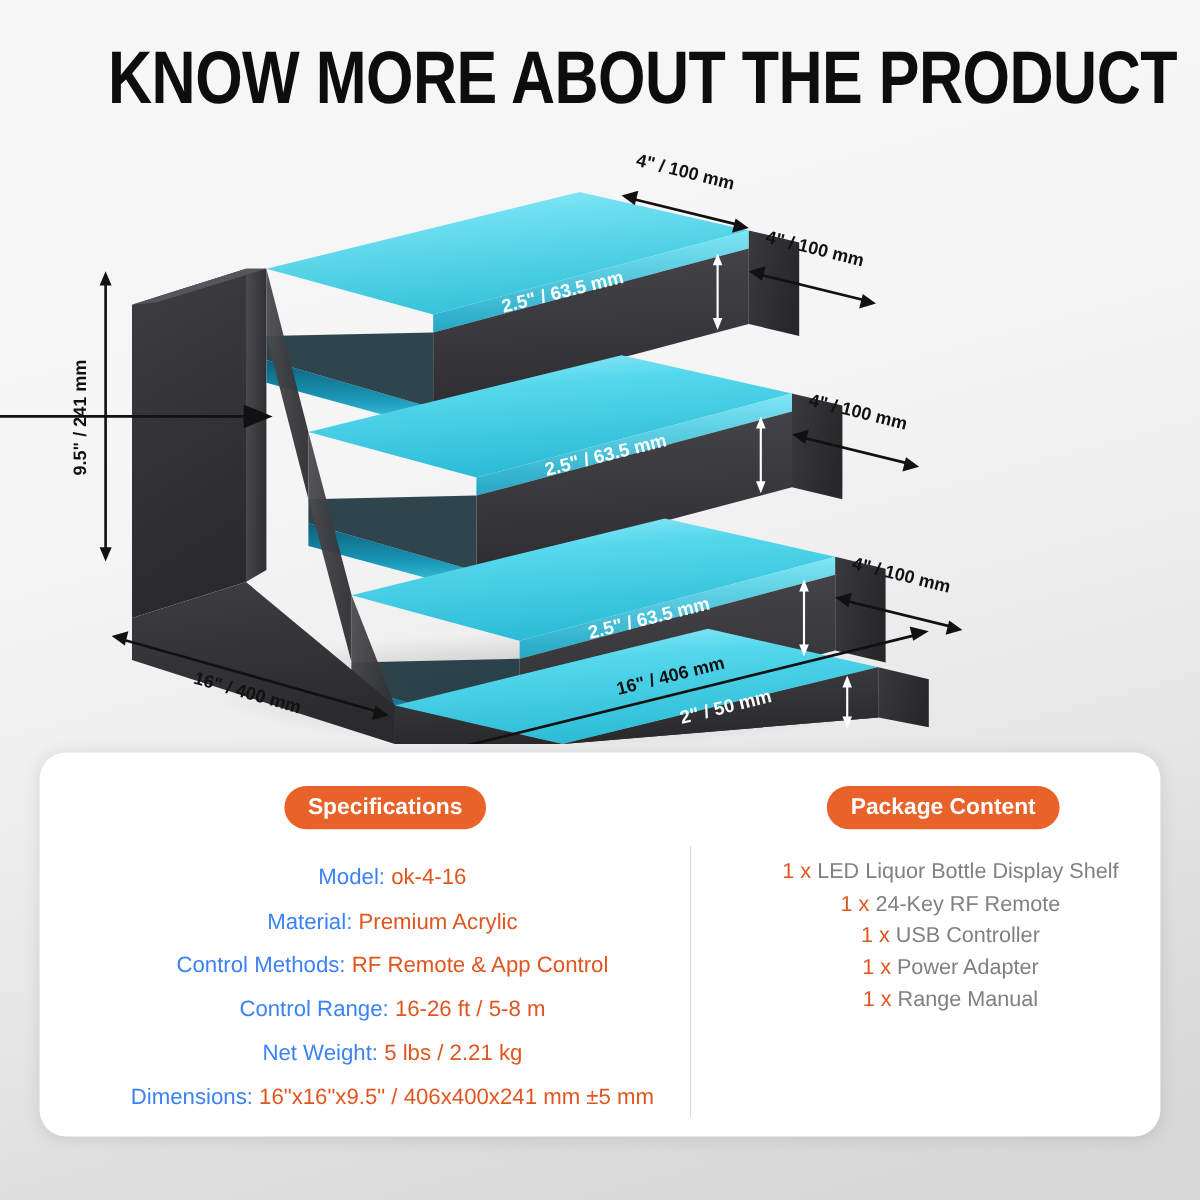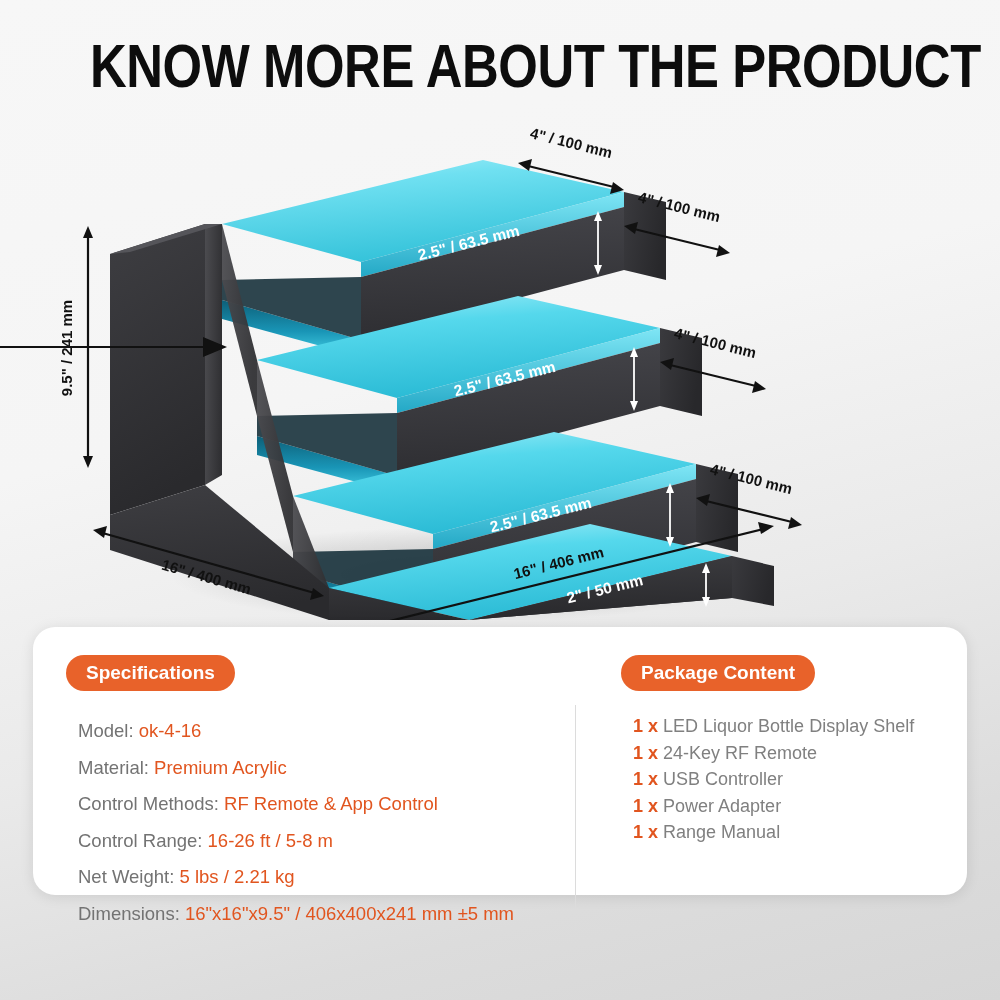--- a/index.html
+++ b/index.html
@@ -52,24 +52,25 @@
     font-family:"Liberation Sans",sans-serif;
     font-weight:bold;
     font-size:15.5px;
     fill:#ffffff;
   }
 
   
   #card {
     position:absolute;
     left:33px; top:627px;
-    width:934px; height:268px;
+    width:934px; height:320px;
     background:#ffffff;
     border-radius:22px;
     box-shadow:0 2px 14px rgba(0,0,0,0.10);
+    text-align:center;
   }
 
   .badge {
     display:inline-block;
     background:#e8622a;
     color:#ffffff;
     font-weight:bold;
     font-size:19px;
     line-height:19px;
     padding:8px 20px 9px 20px;
@@ -83,21 +84,21 @@
     left:33px; top:28px;
     width:510px;
   }
   #spec-list { margin-top:22px; }
   .spec-row {
     font-size:18.5px;
     line-height:36.5px;
     white-space:nowrap;
     padding-left:12px;
   }
-  .spec-label { color:#737373; font-weight:normal; }
+  .spec-label { color:#3b82f6; font-weight:normal; }
   .spec-value { color:#e1551f; font-weight:normal; }
 
   
   #divider {
     position:absolute;
     left:542px; top:78px;
     width:1px; height:226px;
     background:#dcdcdc;
   }
 
@@ -107,21 +108,21 @@
     left:588px; top:28px;
     width:330px;
   }
   #pkg-list { margin-top:22px; padding-left:12px; }
   .pkg-row {
     font-size:18px;
     line-height:26.5px;
     white-space:nowrap;
     color:#808080;
   }
-  .pkg-qty { color:#e1551f; font-weight:bold; }
+  .pkg-qty { color:#e1551f; font-weight:normal; }
 </style>
 </head>
 <body>
 
 <div id="page">
 
   <div id="title">KNOW MORE ABOUT THE PRODUCT</div>
 
   <div id="diagram">
     <svg viewBox="0 0 1000 500" xmlns="http://www.w3.org/2000/svg">

